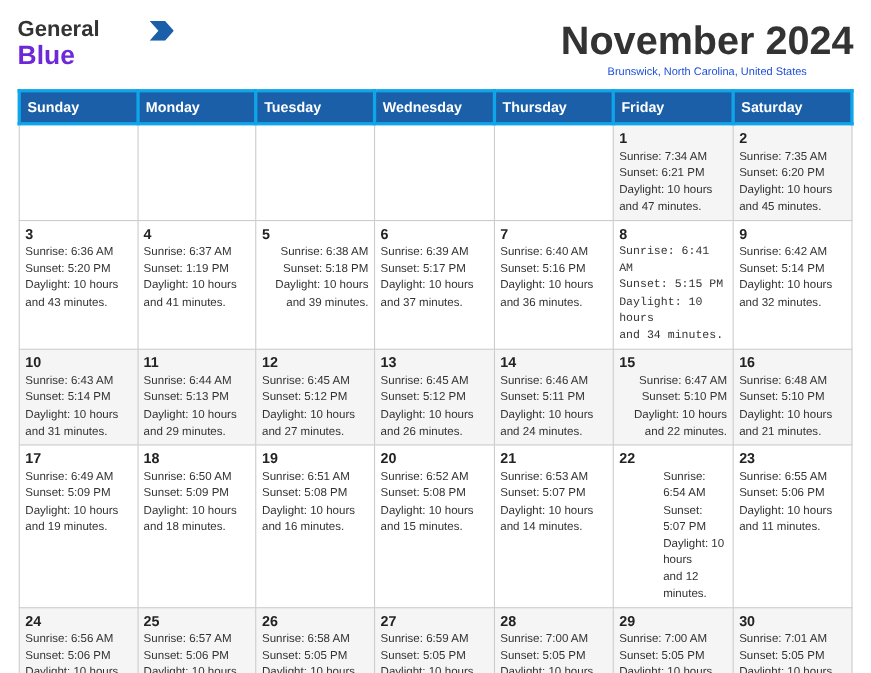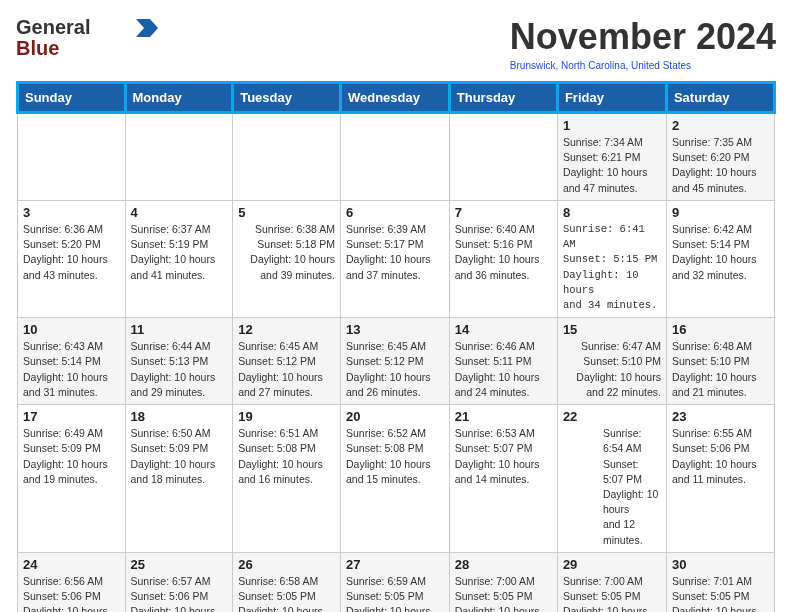--- a/index.html
+++ b/index.html
@@ -15,21 +15,21 @@
       justify-content: space-between;
       align-items: flex-start;
       margin-bottom: 10px;
     }
     .logo {
       display: flex;
       flex-direction: column;
       align-items: flex-start;
     }
     .title-area {
-      text-align: left;
+      text-align: center;
     }
     .calendar-title {
       font-size: 36px;
       font-weight: bold;
       color: #333;
     }
     .calendar-subtitle {
       font-size: 10px;
       color: #1d4ed8;
       margin-top: 2px;
@@ -78,21 +78,21 @@
 <body>
 
 <div class="header-area">
   <div class="logo">
     <div style="display:flex; align-items:center;gap:44px;">
       <span style="font-size:20px; font-weight:bold; color:#333;">General</span>
       <svg width="22" height="18" viewBox="0 0 22 18" style="margin-left:2px;">
         <polygon points="0,0 14,0 22,9 14,18 0,18 8,9" fill="#1a5fa8"></polygon>
       </svg>
     </div>
-    <span style="font-size:20px; font-weight:bold; color:#7f1d1d; margin-top:-2px;">Blue</span>
+    <span style="font-size:24px; font-weight:bold; color:#6d28d9; margin-top:-2px;">Blue</span>
   </div>
   <div class="title-area">
     <div class="calendar-title">November 2024</div>
     <div class="calendar-subtitle">Brunswick, North Carolina, United States</div>
   </div>
 </div>
 
 <table class="calendar-table">
   <thead>
     <tr>
@@ -131,21 +131,21 @@
         <td>
           <div class="cell-day">3</div>
           <div class="cell-info" style="white-space: pre-line;">Sunrise: 6:36 AM
 Sunset: 5:20 PM
 Daylight: 10 hours
 and 43 minutes.</div>
         </td>
         <td>
           <div class="cell-day">4</div>
           <div class="cell-info" style="white-space: pre-line;">Sunrise: 6:37 AM
-Sunset: 5:19 PM
+Sunset: 1:19 PM
 Daylight: 10 hours
 and 41 minutes.</div>
         </td>
         <td>
           <div class="cell-day">5</div>
           <div class="cell-info" style="white-space: pre-line; text-align: right;">Sunrise: 6:38 AM
 Sunset: 5:18 PM
 Daylight: 10 hours
 and 39 minutes.</div>
         </td>

